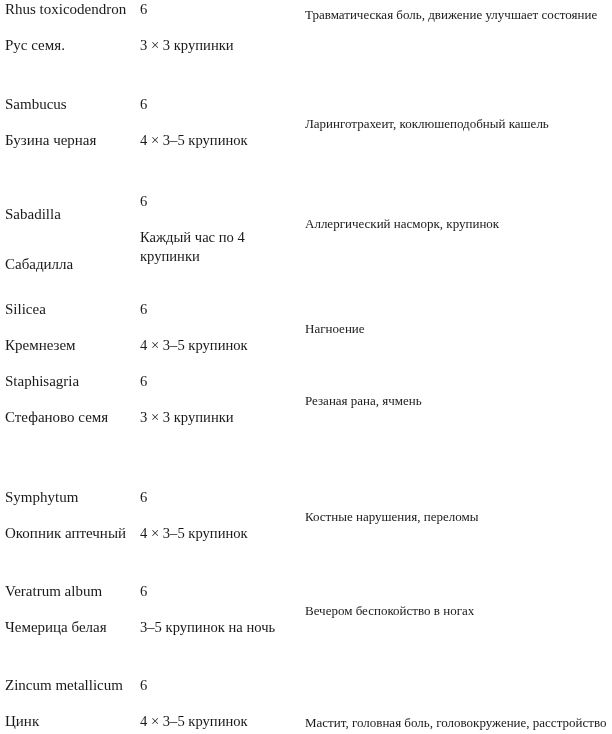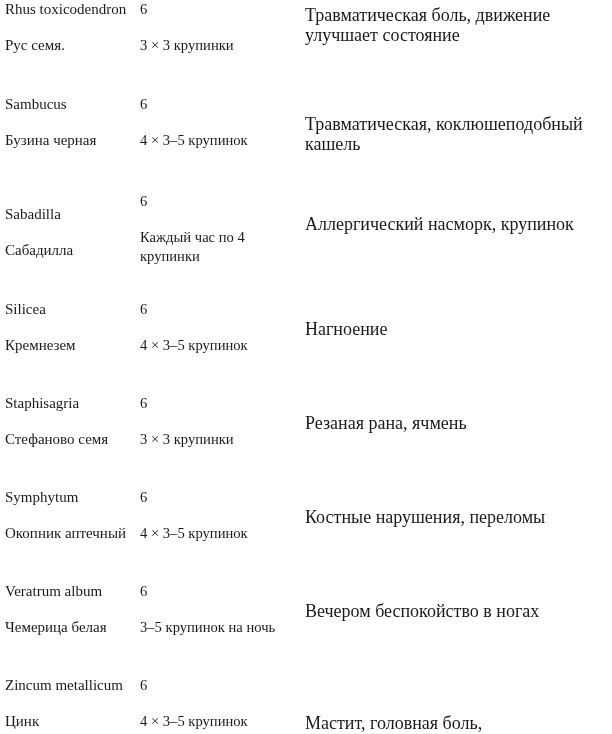--- a/index.html
+++ b/index.html
@@ -56,21 +56,21 @@
 
   .cell-dose.wrap {
     white-space: normal;
     width: 150px;
   }
 
   .cell-note {
     position: absolute;
     left: 305px;
     width: 307px;
-    font-size: 18px;
+    font-size: 13px;
     line-height: 20px;
     text-align: left;
   }
 
   
   .row-latin   { top: 0px; }
   .row-russian { top: 36px; }
 </style>
 </head>
 <body>
@@ -91,48 +91,48 @@
 
   <div class="remedy-row" style="top:95px;height:90px;">
     <div class="row-latin line">
       <span class="cell-name">Sambucus</span>
       <span class="cell-dose">6</span>
     </div>
     <div class="row-russian line">
       <span class="cell-name">Бузина черная</span>
       <span class="cell-dose">4 × 3–5 крупинок</span>
     </div>
-    <div class="cell-note" style="top:19px;">Травматическая, коклюшеподобный кашель</div>
+    <div class="cell-note" style="top:19px;">Ларинготрахеит, коклюшеподобный кашель</div>
   </div>
 
   <div class="remedy-row" style="top:192px;height:100px;">
     <div class="row-latin line">
       <span class="cell-name" style="top:13px;">Sabadilla</span>
       <span class="cell-dose" style="top:0px;">6</span>
     </div>
     <div class="row-russian line" style="top:36px;">
-      <span class="cell-name" style="top:13px;">Сабадилла</span>
+      <span class="cell-name" style="top:27px;">Сабадилла</span>
       <span class="cell-dose wrap" style="top:0px;">Каждый час по 4 крупинки</span>
     </div>
     <div class="cell-note" style="top:22px;">Аллергический насморк, крупинок</div>
   </div>
 
   <div class="remedy-row" style="top:300px;height:88px;">
     <div class="row-latin line">
       <span class="cell-name">Silicea</span>
       <span class="cell-dose">6</span>
     </div>
     <div class="row-russian line">
       <span class="cell-name">Кремнезем</span>
       <span class="cell-dose">4 × 3–5 крупинок</span>
     </div>
     <div class="cell-note" style="top:19px;">Нагноение</div>
   </div>
 
-  <div class="remedy-row" style="top:394px;height:88px;font-family:Liberation Serif, serif;">
+  <div class="remedy-row" style="top:372px;height:88px;font-family:Liberation Serif, serif;">
     <div class="row-latin line">
       <span class="cell-name">Staphisagria</span>
       <span class="cell-dose">6</span>
     </div>
     <div class="row-russian line">
       <span class="cell-name">Стефаново семя</span>
       <span class="cell-dose">3 × 3 крупинки</span>
     </div>
     <div class="cell-note" style="top:19px;">Резаная рана, ячмень</div>
   </div>

